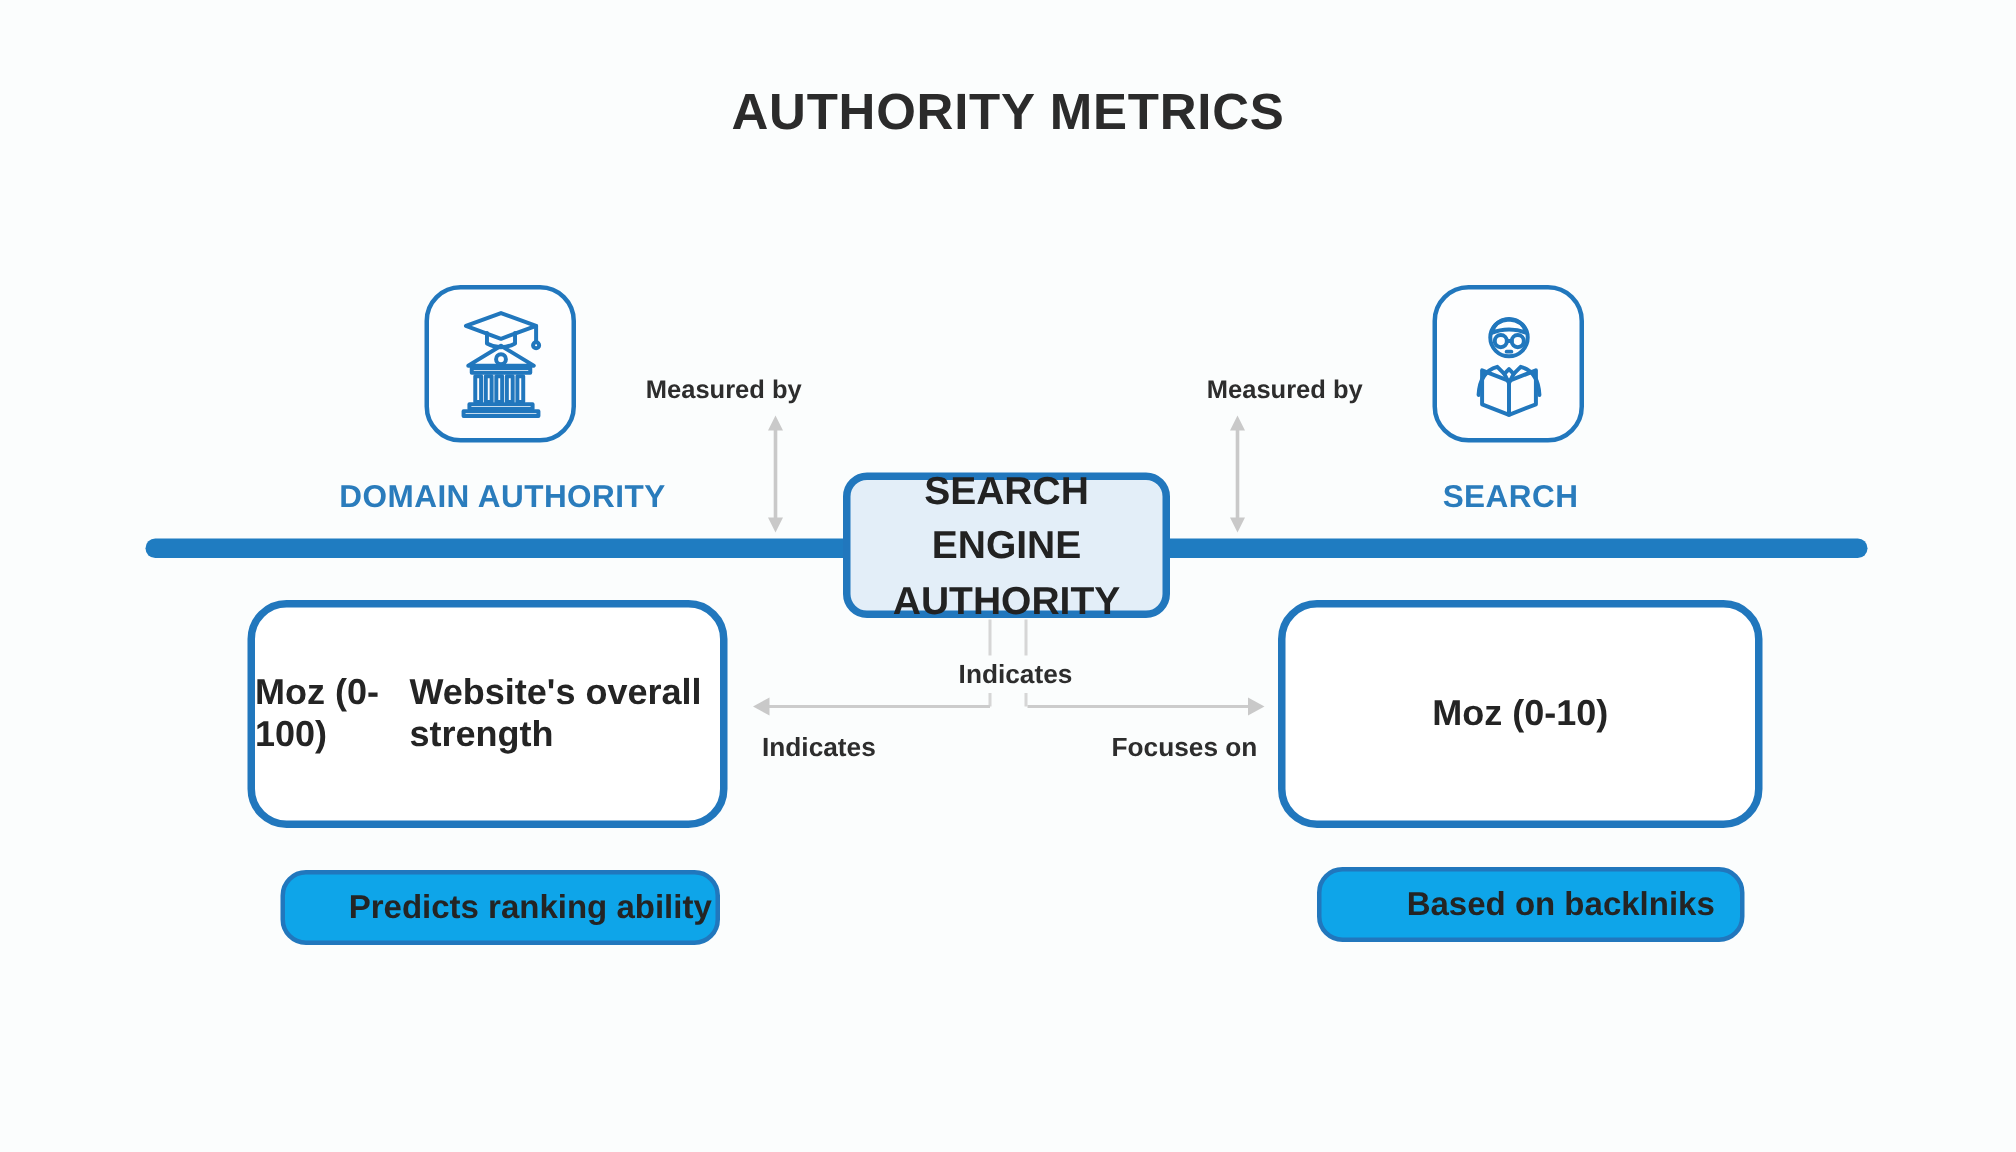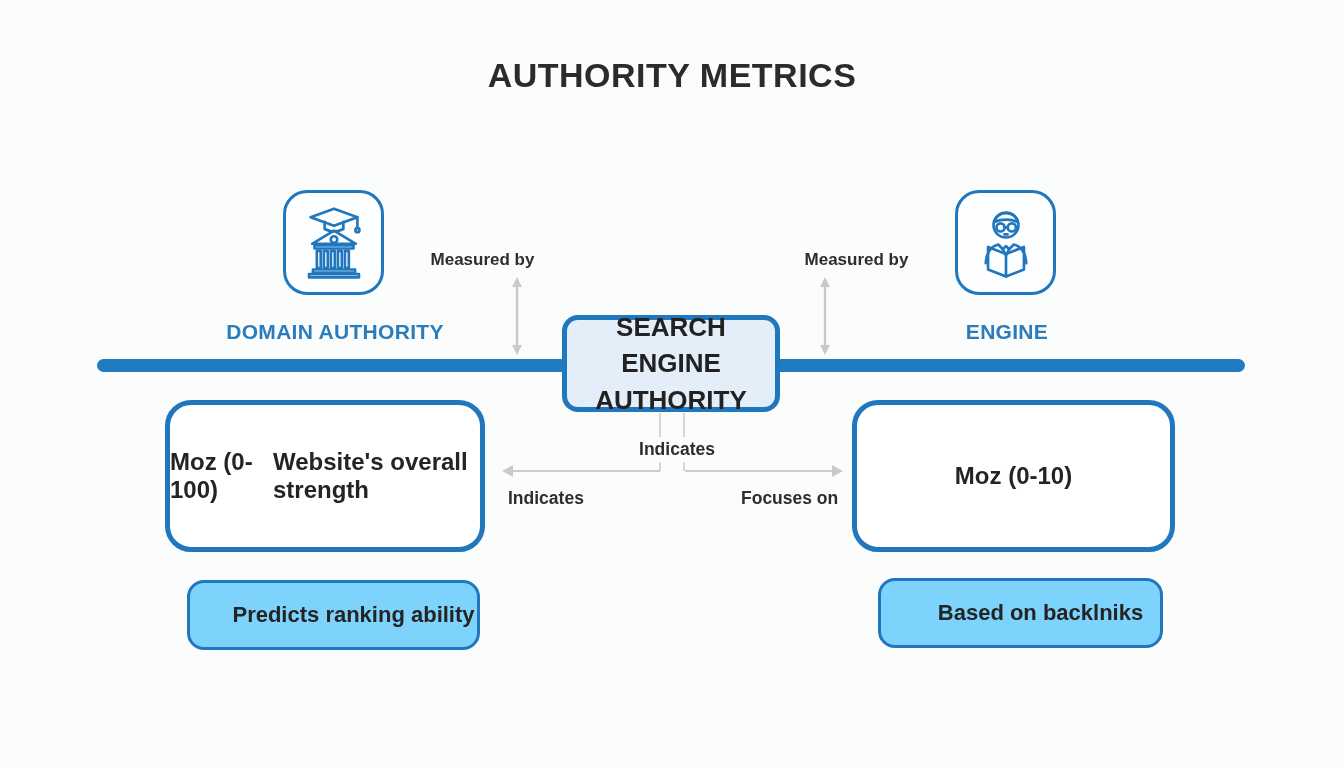--- a/index.html
+++ b/index.html
@@ -37,22 +37,22 @@
   }
   .score-box{
     position:absolute;top:400px;height:152px;box-sizing:border-box;
     background:#ffffff;border:5px solid #2177bd;border-radius:26px;
     display:flex;align-items:center;justify-content:center;
     gap:12px;z-index:2;
   }
   .score-box .l1{font-size:24px;font-weight:700;color:#242424;}
   .score-box .l2{font-size:24px;font-weight:700;color:#242424;}
   .pill-box{
-    position:absolute;height:70px;box-sizing:border-box;
-    background:#7dd3fc;border:3px solid #2177bd;border-radius:17px;
+    position:absolute;height:50px;box-sizing:border-box;
+    background:#0ea5e9;border:3px solid #2177bd;border-radius:17px;
     display:flex;align-items:center;justify-content:center;
     font-size:22px;font-weight:700;color:#242424;padding-left:40px;
   }
   .vconn{position:absolute;width:2px;background:#d6d6d6;z-index:1;}
   .hconn{position:absolute;height:2px;background:#cccccc;z-index:1;}
   .arrow-left{
     position:absolute;width:0;height:0;z-index:1;
     border-top:6px solid transparent;border-bottom:6px solid transparent;
     border-right:11px solid #c9c9c9;
   }
@@ -112,21 +112,21 @@
     <path d="M24,76 Q25,56 40,52 L46,58"></path>
     <path d="M76,76 Q75,56 60,52 L54,58"></path>
     <path d="M46,58 L50,54 L54,58 L50,66 Z"></path>
 
     <path d="M50,64 L27,55 L27,84 L50,93 L73,84 L73,55 L50,64 Z"></path>
     <line x1="50" y1="64" x2="50" y2="93"></line>
   </svg>
 </div>
 
 <div class="branch-label" style="left:215px;top:320px;width:240px;">DOMAIN AUTHORITY</div>
-<div class="branch-label" style="left:932px;top:320px;width:150px;">ENGINE</div>
+<div class="branch-label" style="left:932px;top:320px;width:150px;">SEARCH</div>
 
 <div class="measured" style="left:425px;top:250px;width:115px;">Measured by</div>
 <svg class="varrow" style="left:509px;top:276px;" width="16" height="80">
   <line x1="8" y1="10" x2="8" y2="70" stroke="#c9c9c9" stroke-width="2.4"></line>
   <polygon points="8,1 3,11 13,11" fill="#c9c9c9"></polygon>
   <polygon points="8,79 3,69 13,69" fill="#c9c9c9"></polygon>
 </svg>
 
 <div class="measured" style="left:799px;top:250px;width:115px;">Measured by</div>
 <svg class="varrow" style="left:817px;top:276px;" width="16" height="80">

